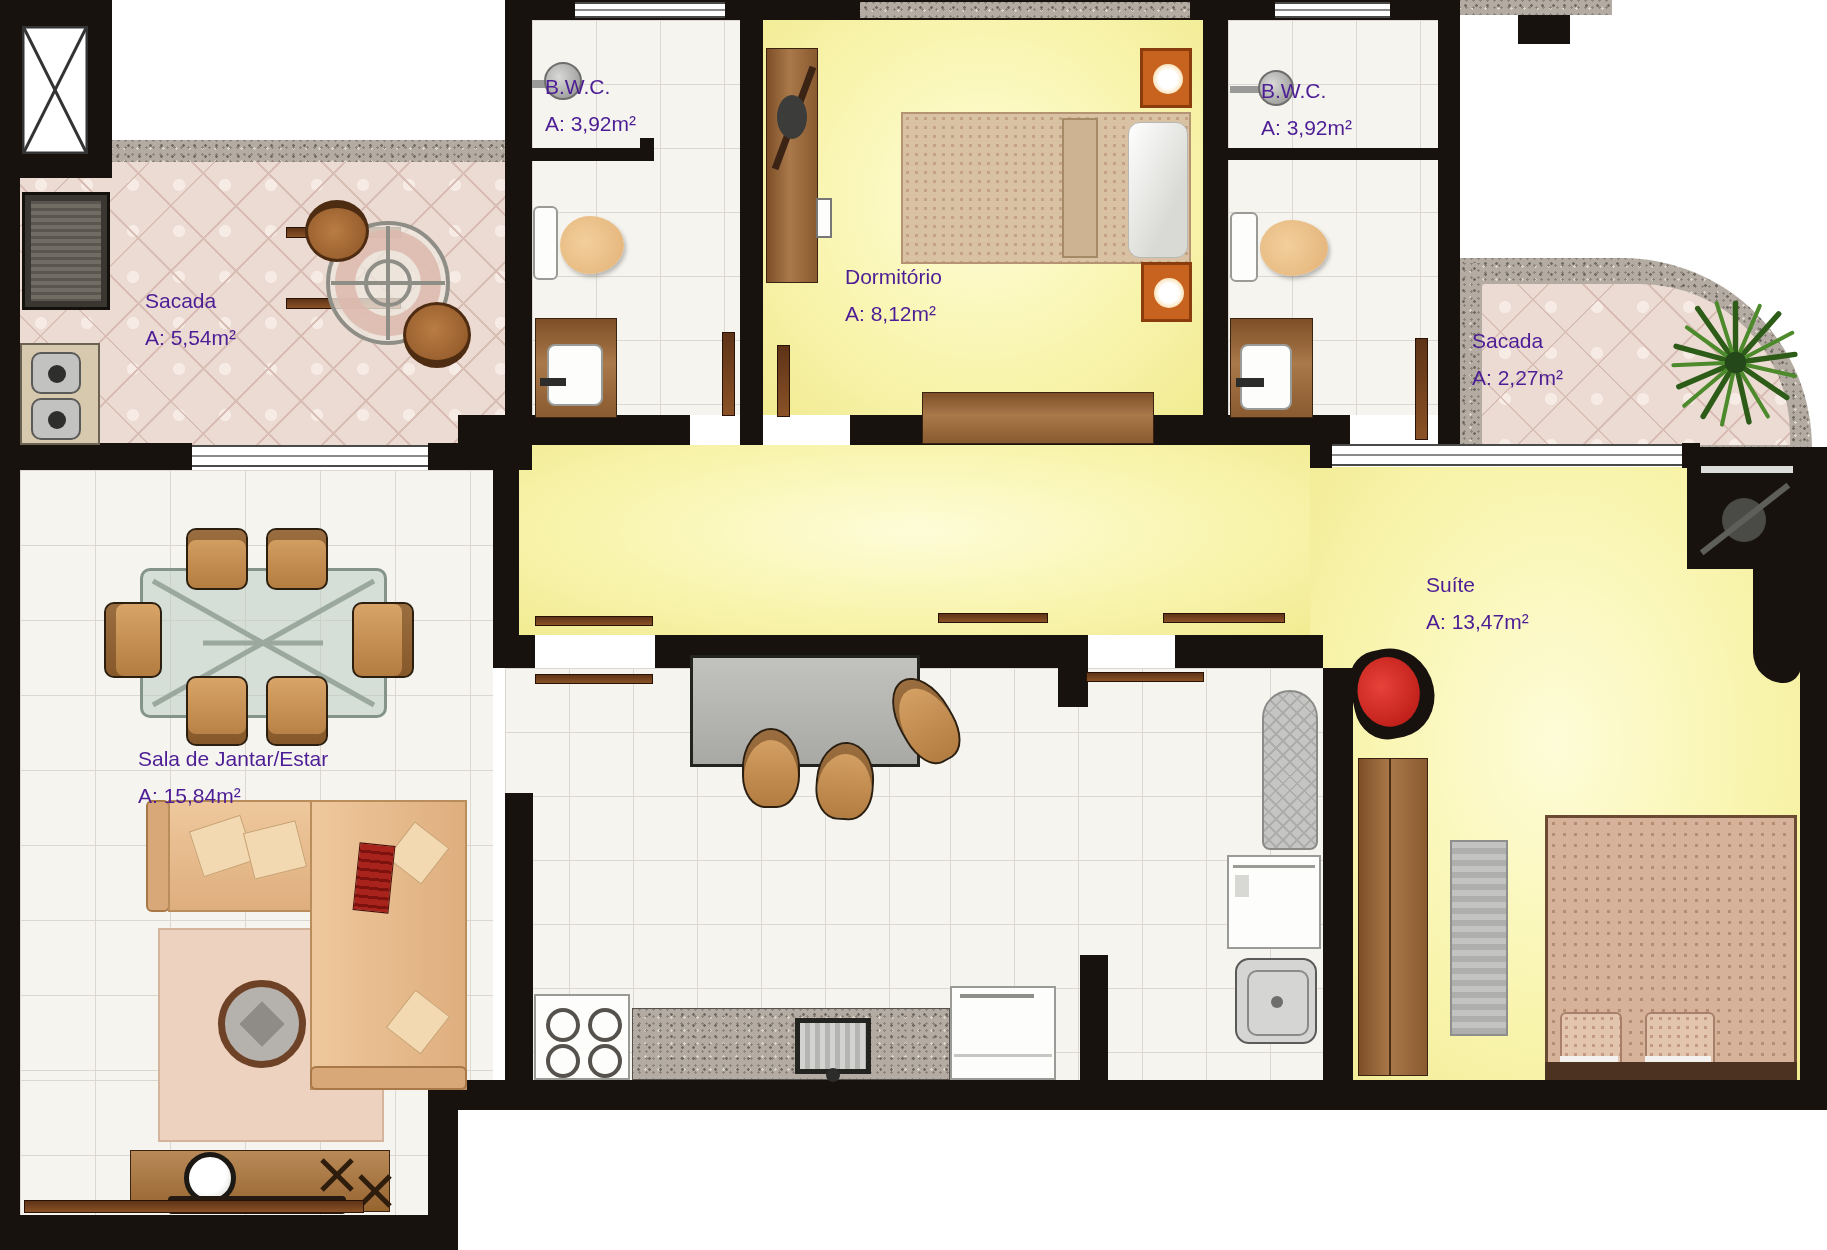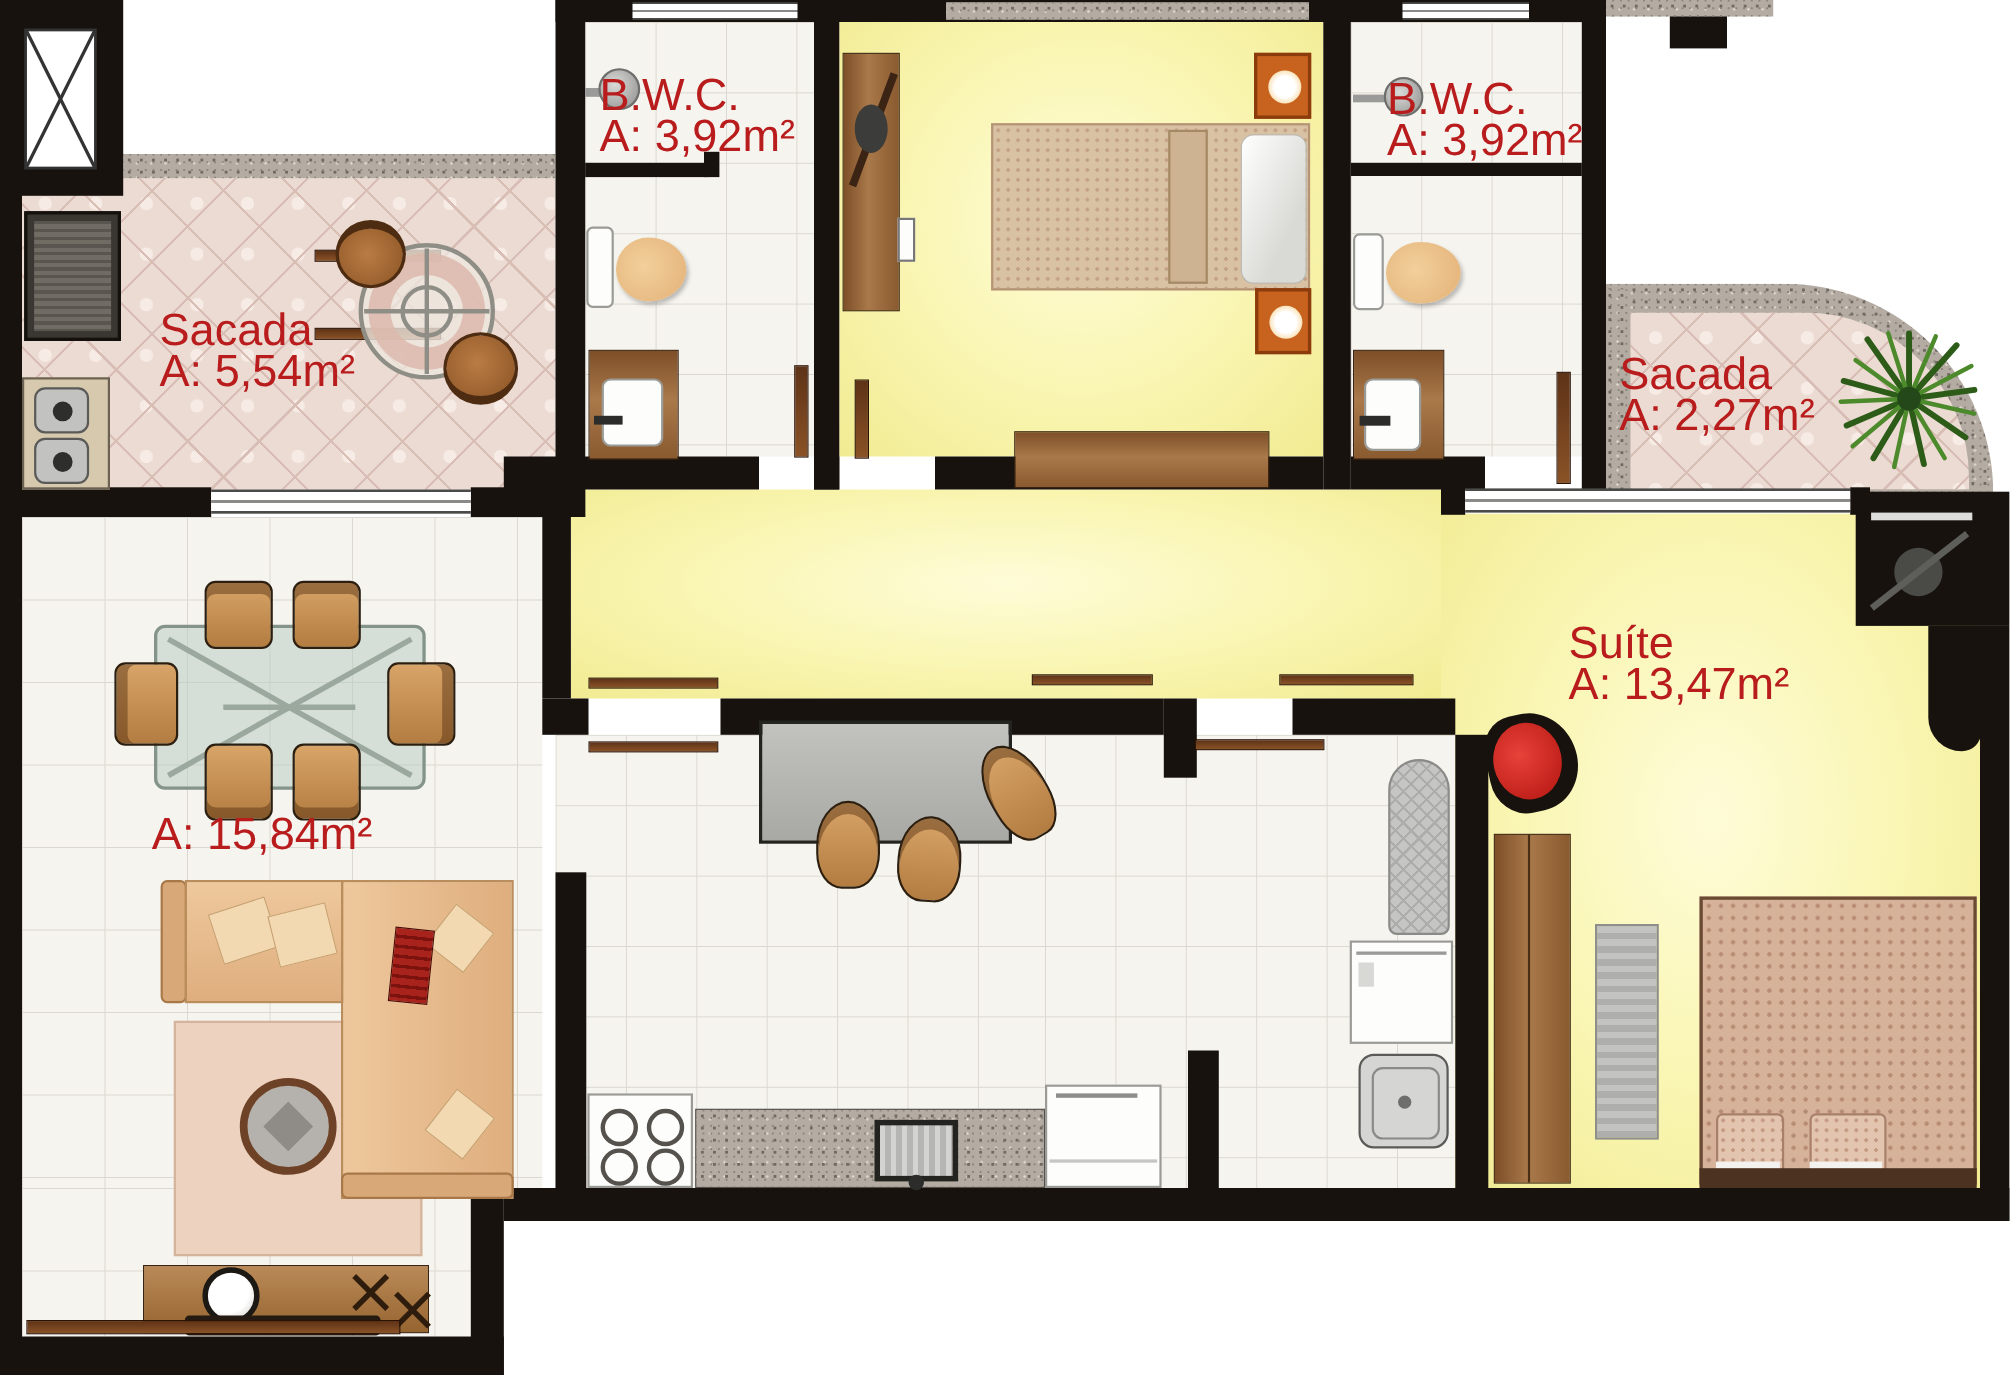--- a/index.html
+++ b/index.html
@@ -29,21 +29,21 @@
   .wood{position:absolute;background:linear-gradient(90deg,#7e4e28,#a9794a 45%,#8a5a30);
     background-size:100% 100%;border:1px solid #3a2310;box-sizing:border-box;}
   .wood-h{position:absolute;background:linear-gradient(#7e4e28,#a9794a 45%,#8a5a30);
     border:1px solid #3a2310;box-sizing:border-box;}
   .door{position:absolute;background:linear-gradient(#5e3317,#8a5226);border:1px solid #2a1205;box-sizing:border-box;}
   .chair{position:absolute;background:linear-gradient(#d8a468,#b37c40);
     border:2px solid #2c1f10;border-radius:10px;box-sizing:border-box;
     box-shadow:inset 0 10px 0 rgba(80,45,15,.45);}
   .chair-round{position:absolute;background:radial-gradient(circle at 45% 45%,#b97c44,#8c5425);
     border:3px solid #4e2c12;border-radius:50%;box-sizing:border-box;}
-  .label{position:absolute;color:#b91c1c;font-size:41px;line-height:37px;white-space:nowrap;}
+  .label{position:absolute;color:#4c1d95;font-size:21px;line-height:37px;white-space:nowrap;}
   .white-goods{position:absolute;background:#fdfdfb;border:2px solid #9a9a96;box-sizing:border-box;}
   .steel{position:absolute;background:#c2c2c0;border:2px solid #5a5a58;box-sizing:border-box;}
 </style>
 </head>
 <body>
 
 <div id="canvas">
 
   <div class="diamond" style="left:18px;top:162px;width:487px;height:283px;"></div>
   <div class="granite" style="left:112px;top:140px;width:393px;height:22px;"></div>
@@ -295,29 +295,34 @@
   <div class="door" style="left:1415px;top:338px;width:13px;height:102px;"></div>
 
   <div class="label" style="left:145px;top:282px;">
     <div>Sacada</div>
     <div>A: 5,54m²</div>
   </div>
   <div class="label" style="left:545px;top:68px;">
     <div>B.W.C.</div>
     <div>A: 3,92m²</div>
   </div>
+  <div class="label" style="left:845px;top:258px;">
+    <div>Dormitório</div>
+    <div>A: 8,12m²</div>
+  </div>
   <div class="label" style="left:1261px;top:72px;">
     <div>B.W.C.</div>
     <div>A: 3,92m²</div>
   </div>
   <div class="label" style="left:1472px;top:322px;">
     <div>Sacada</div>
     <div>A: 2,27m²</div>
   </div>
   <div class="label" style="left:1426px;top:566px;">
     <div>Suíte</div>
     <div>A: 13,47m²</div>
   </div>
   <div class="label" style="left:138px;top:740px;">
+    <div>Sala de Jantar/Estar</div>
     <div>A: 15,84m²</div>
   </div>
 
 </div>
 
 </body></html>

